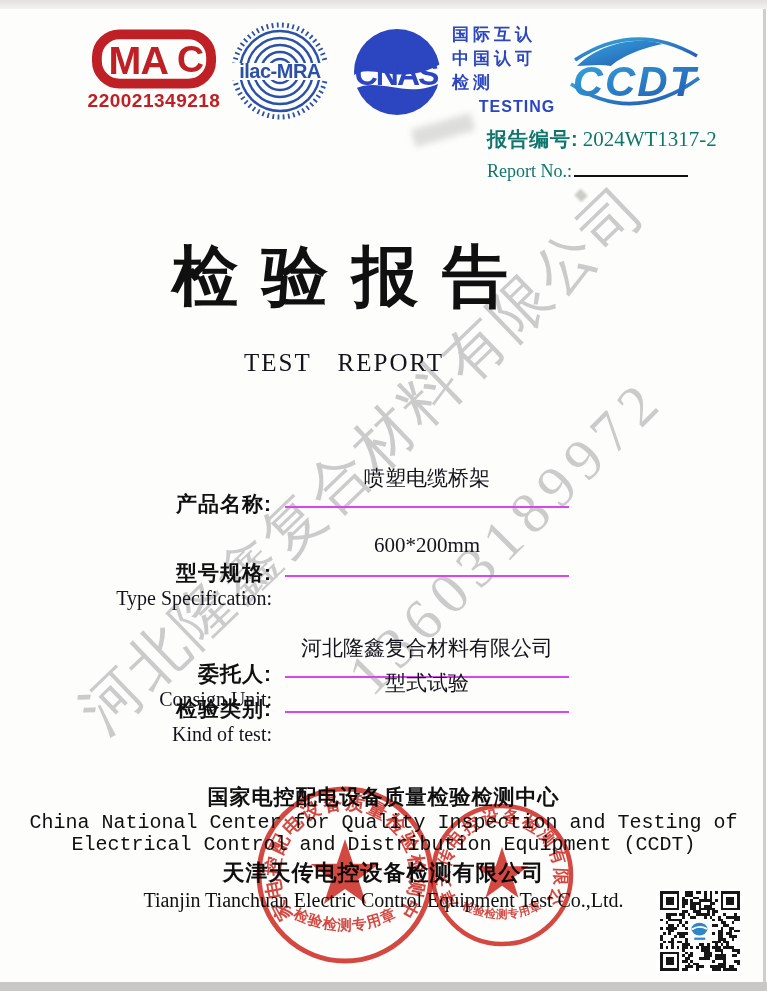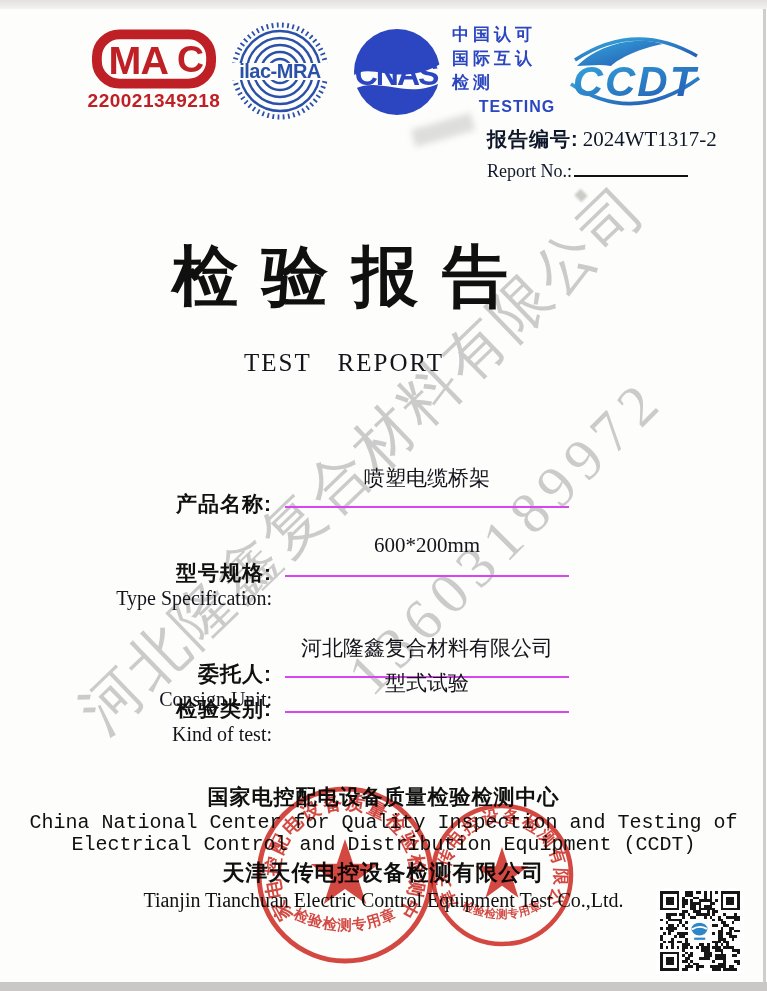--- a/index.html
+++ b/index.html
@@ -34,21 +34,21 @@
   .cma-num  { left:86px;  top:90px; width:136px; text-align:center; color:#bf2026;
               font-weight:700; font-size:19px; letter-spacing:.5px; }
   .ilac-svg { left:229px; top:19px; width:103px; height:105px; }
   .cnas-svg { left:351px; top:27px; width:93px;  height:91px; }
   .cnas-txt { left:452px; top:23px; width:130px; color:#2b46c0; }
   .cnas-txt .cn { font-size:17px; font-weight:700; letter-spacing:4px; line-height:24px; }
   .cnas-txt .en { font-size:16px; font-weight:700; letter-spacing:1px; line-height:24px;text-align:center; }
   .ccdt-svg { left:561px; top:26px; width:148px; height:88px; }
 
   
-  .repno { left:487px; top:126px; color:#0f172a; }
+  .repno { left:487px; top:126px; color:#0f766e; }
   .repno .row { display:flex; align-items:baseline; }
   .rn-cn  { font-size:20px; font-weight:700; letter-spacing:1px; }
   .rn-val { font-family:"Liberation Serif", serif; font-size:21px; margin-left:4px; }
   .rn-en  { font-family:"Liberation Serif", serif; font-size:18px; }
   .rn-line{ width:114px; height:20px; border-bottom:2.5px solid #111; margin-left:2px; }
   .repno .row2 { margin-top:4px; }
 
   
   .title-cn { left:32px; top:232px; width:640px; text-align:center; font-size:66px;
               font-weight:600; letter-spacing:24px; color:#101010; }
@@ -113,22 +113,22 @@
     <text x="51" y="59" text-anchor="middle" font-size="20" font-weight="800" letter-spacing="-0.5" fill="#2b50a8">ilac-MRA</text>
   </svg>
 
   <svg class="abs z2 cnas-svg" viewBox="0 0 93 91">
     <circle cx="46" cy="45" r="43" fill="#2b46c0"></circle>
     <path d="M 2,49 C 20,34 48,62 91,36 L 91,55 C 55,74 28,48 2,63 Z" fill="#fdfdfb"></path>
     <text x="45" y="58" text-anchor="middle" font-size="32" font-weight="800" letter-spacing="-2" fill="#2b46c0">CNAS</text>
   </svg>
 
   <div class="abs z2 cnas-txt">
+    <div class="cn">国际互认</div>
     <div class="cn">中国认可</div>
-    <div class="cn">国际互认</div>
     <div class="cn">检测</div>
     <div class="en">TESTING</div>
   </div>
 
   <svg class="abs z2 ccdt-svg" viewBox="0 0 148 88">
     <defs>
       <linearGradient id="ccdtg" x1="0" y1="0" x2="1" y2="1">
         <stop offset="0" stop-color="#35a9dd"></stop>
           <stop offset="1" stop-color="#2355b0"></stop>
       </linearGradient>

